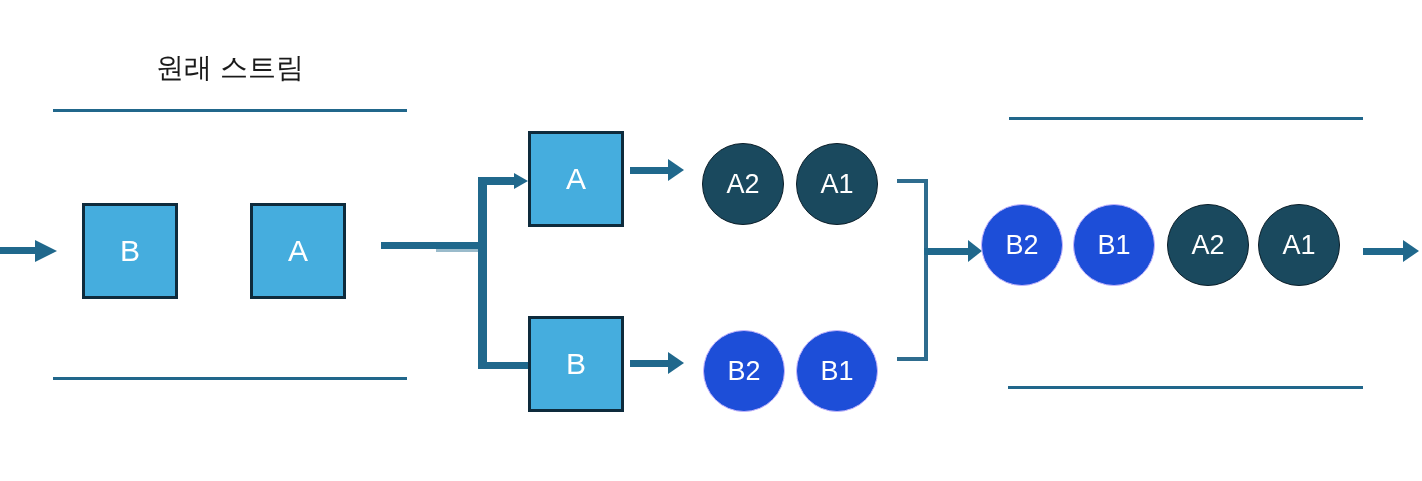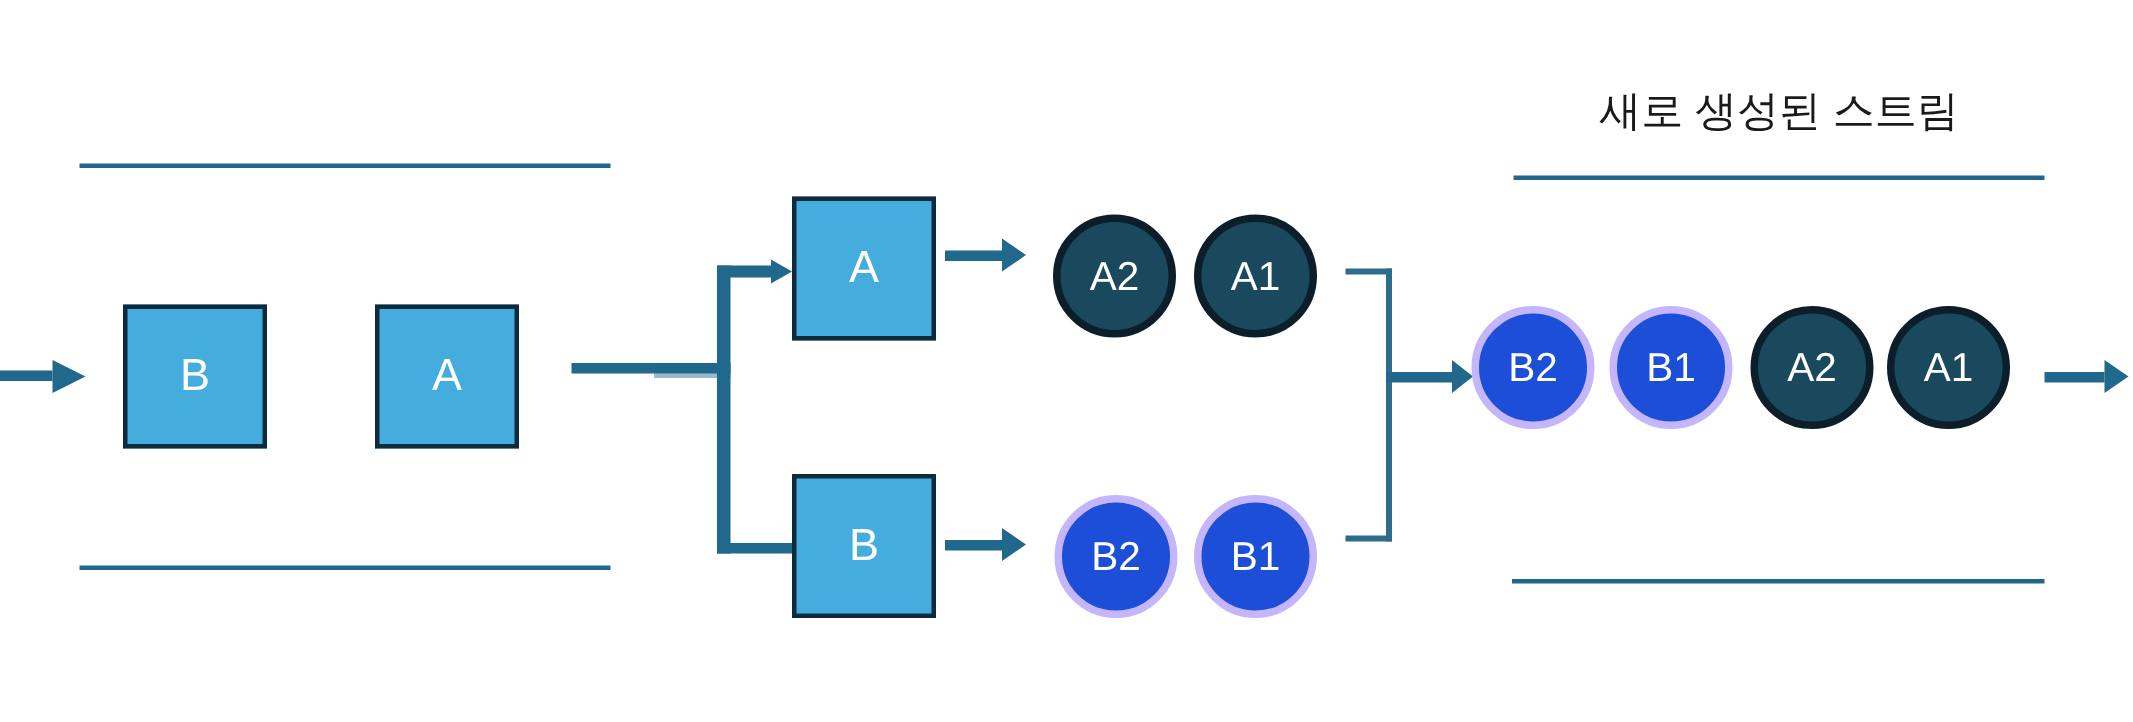--- a/index.html
+++ b/index.html
@@ -35,32 +35,33 @@
     box-sizing:border-box;
     background:#45ADDE;
     border:3px solid #0E2B3C;
     display:flex;align-items:center;justify-content:center;
     color:#ffffff;font-size:30px;
   }
   .circ{
     position:absolute;width:82px;height:82px;
     box-sizing:border-box;
     border-radius:50%;
-    border:5px solid #c4b5fd;
+    border:1px solid #c4b5fd;
     display:flex;align-items:center;justify-content:center;
     color:#ffffff;font-size:27px;
   }
   .circ.light{background:#1d4ed8;}
   .circ.dark{background:#1A495E;border-color:#0B1E29;}
 </style>
 </head>
 <body>
 
 <div class="canvas">
 
+  <div class="title" style="left:53px;top:50px;width:354px;">원래 스트림</div>
   <div class="divider" style="left:53px;top:109px;width:354px;"></div>
   <div class="divider" style="left:53px;top:377px;width:354px;"></div>
 
   <div class="hbar" style="left:0px;top:247px;width:35px;height:7px;"></div>
   <div class="tri-r" style="left:35px;top:240px;border-top-width:11px;border-bottom-width:11px;border-left-width:22px;"></div>
 
   <div class="sq" style="left:82px;top:203px;">
     <span>B</span>
   </div>
   <div class="sq" style="left:250px;top:203px;">
@@ -103,21 +104,20 @@
     <span>B1</span>
   </div>
 
   <div class="thin" style="left:897px;top:179px;width:31px;height:4px;"></div>
   <div class="thin" style="left:924px;top:179px;width:4px;height:182px;"></div>
   <div class="thin" style="left:897px;top:357px;width:31px;height:4px;"></div>
 
   <div class="hbar" style="left:924px;top:248px;width:44px;height:7px;"></div>
   <div class="tri-r" style="left:968px;top:240px;border-top-width:11px;border-bottom-width:11px;border-left-width:14px;"></div>
 
-  <div class="title" style="left:1009px;top:56px;width:354px;">새로 생성된 스트림</div>
   <div class="divider" style="left:1009px;top:117px;width:354px;"></div>
   <div class="divider" style="left:1008px;top:386px;width:355px;"></div>
 
   <div class="circ light" style="left:981px;top:204px;">
     <span>B2</span>
   </div>
   <div class="circ light" style="left:1073px;top:204px;">
     <span>B1</span>
   </div>
   <div class="circ dark" style="left:1167px;top:204px;">

